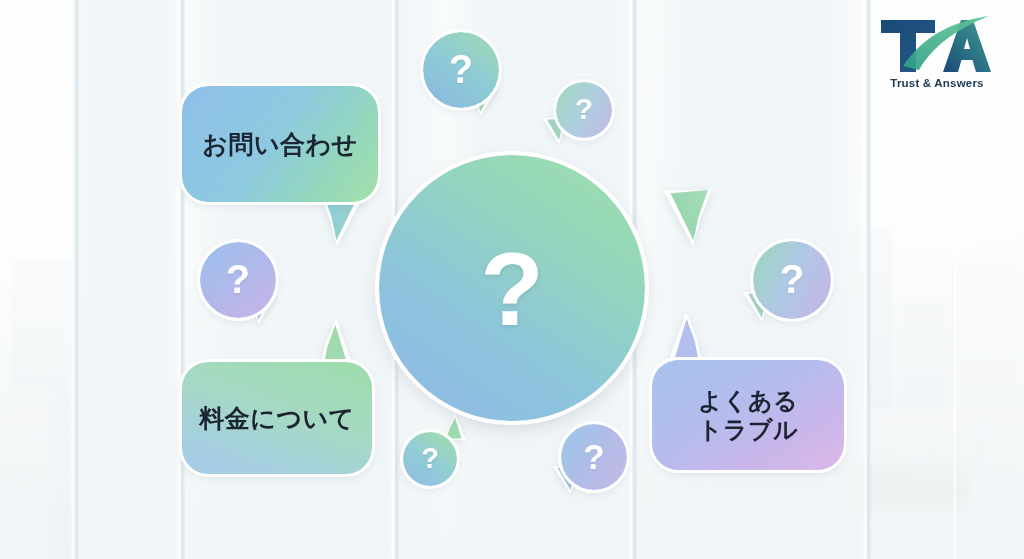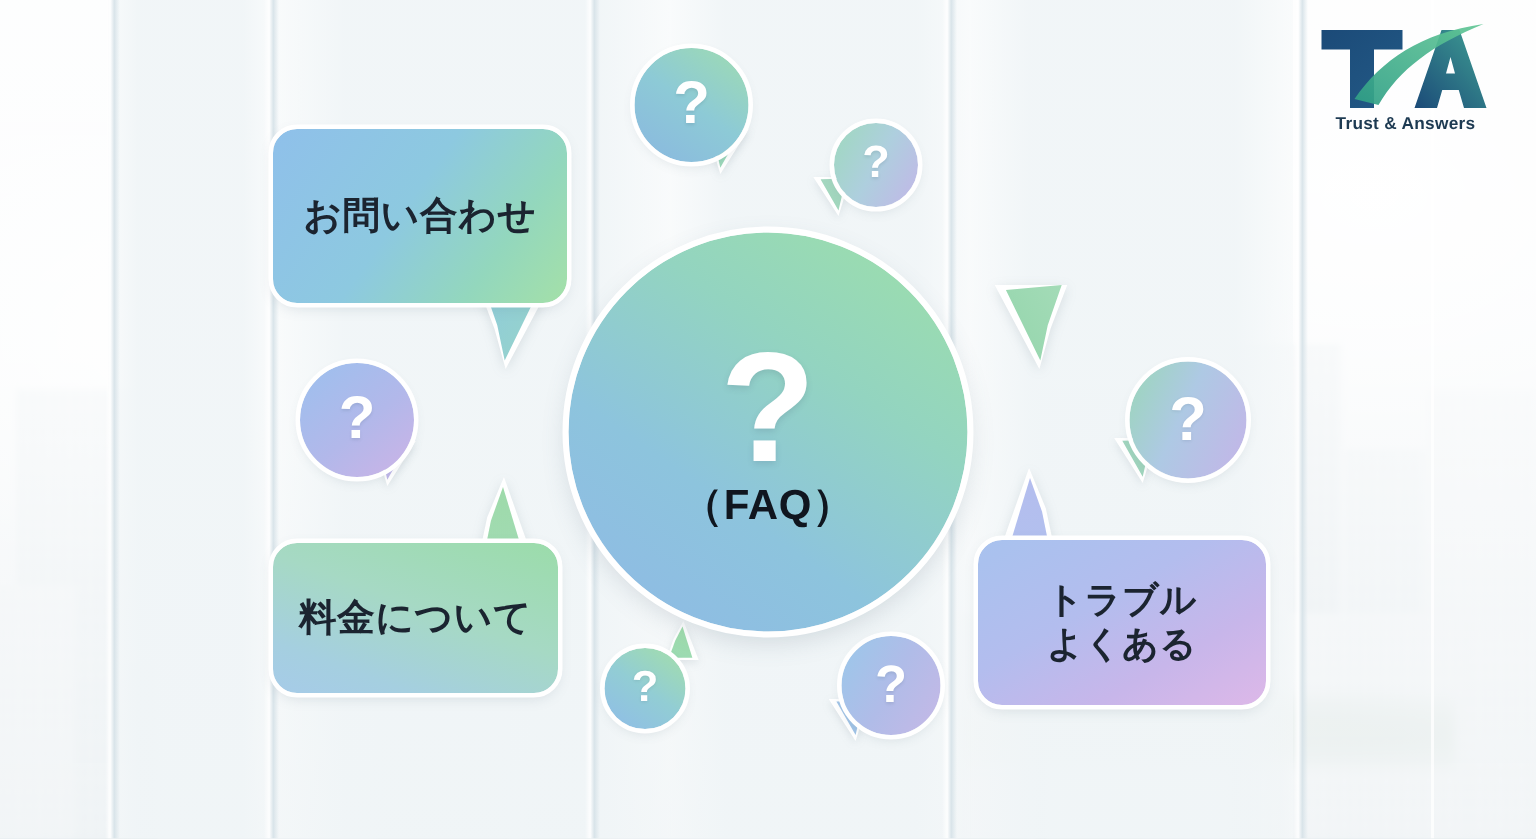--- a/index.html
+++ b/index.html
@@ -65,36 +65,36 @@
     background:linear-gradient(90deg,rgba(255,255,255,.0),rgba(255,255,255,.85) 35%,rgba(214,226,232,.9) 62%,rgba(255,255,255,.0));
   }
   .seam { position:absolute; top:0; bottom:0; width:2px; background:rgba(255,255,255,.75); }
 
   
   .stage { position:absolute; inset:0; }
 
   
   .bubble {
     position:absolute;
-    border-radius:16px;
+    border-radius:26px;
     display:flex; align-items:center; justify-content:center;
     text-align:center;
     color:#1b2430;
     font-weight:700;
     box-shadow:0 3px 9px rgba(90,110,125,.18);
     outline:3px solid #ffffff;
   }
   .bubble .txt { line-height:1.22; letter-spacing:.5px; padding:0 10px; }
 
   
   #b-contact  { left:182px;  top:86px;  width:196px; height:116px;
                 background:linear-gradient(125deg,#8fc0ea 0%,#8dc9e0 45%,#93d7bd 75%,#a4e0a8 100%); }
   #b-service  { left:652px;  top:86px;  width:192px; height:116px;
                 background:linear-gradient(115deg,#9edcb4 0%,#a9d6d2 40%,#bcc8ea 70%,#d2bce8 100%); }
-  #b-price    { left:182px;  top:362px; width:190px; height:100px;
+  #b-price    { left:182px;  top:362px; width:190px; height:112px;
                 background:linear-gradient(200deg,#9bdcaa 0%,#a6d9c4 45%,#a5cfe0 80%,#a6cbe8 100%);text-align:right; }
   #b-trouble  { left:652px;  top:360px; width:192px; height:110px;
                 background:linear-gradient(150deg,#a8c2ee 0%,#b3bdee 40%,#c7b6ea 70%,#ddb8e8 100%); }
 
   #b-contact .txt, #b-service .txt, #b-price .txt { font-size:25px; }
   #b-trouble .txt { font-size:24px; }
 
   
   .bigtail { position:absolute; width:62px; height:56px; filter:drop-shadow(0 2px 4px rgba(90,110,125,.16)); }
   .bigtail .fill, .bigtail .ring { position:absolute; inset:0; }
@@ -270,22 +270,22 @@
     <div class="txt">お問い合わせ</div>
   </div>
 
 
   <div class="bubble" id="b-price">
     <div class="txt">料金について</div>
   </div>
 
   <div class="bubble" id="b-trouble">
     <div class="txt">
+      <div>よくある</div>
       <div>トラブル</div>
-      <div>よくある</div>
     </div>
   </div>
 
   <div class="qtail br" id="q1t">
       <div class="ring"></div>
       <div class="fill"></div>
     </div>
   <div class="qtail bl" id="q2t">
       <div class="ring"></div>
       <div class="fill"></div>
@@ -321,21 +321,20 @@
   </div>
   <div class="qb" id="q5">
     <span>?</span>
   </div>
   <div class="qb" id="q6">
     <span>?</span>
   </div>
 
   <div id="hub">
     <div class="qmark">?</div>
-    <div class="hub-l2">（FAQ）</div>
   </div>
 
   <div id="logo">
     <svg class="mark" viewBox="0 0 120 62">
       <defs>
         <linearGradient id="gT" x1="0" y1="0" x2="1" y2="1">
           <stop offset="0" stop-color="#1b4a78"></stop>
             <stop offset="1" stop-color="#235a86"></stop>
         </linearGradient>
         <linearGradient id="gSw" x1="0" y1="1" x2="1" y2="0">

